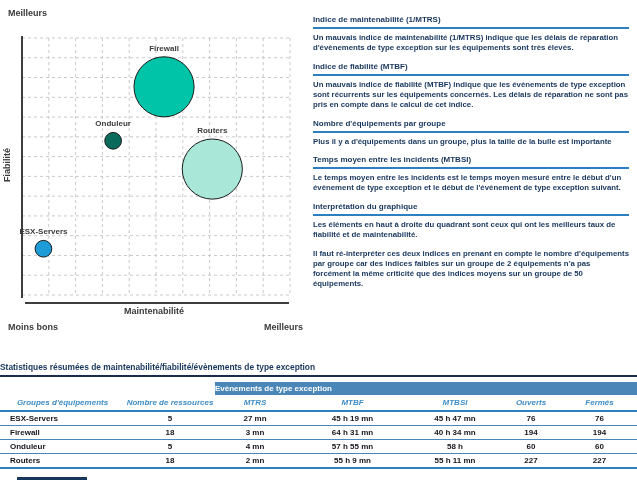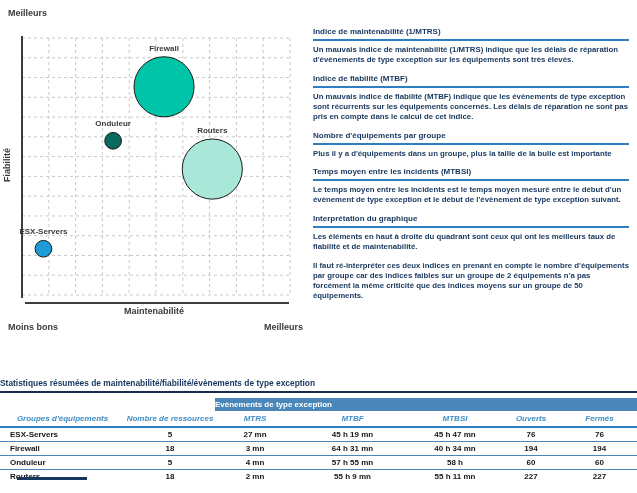--- a/index.html
+++ b/index.html
@@ -9,27 +9,27 @@
   .chart{position:absolute;left:0;top:0;width:310px;height:335px;}
   .chart text{font-family:"Liberation Sans",sans-serif;font-weight:bold;fill:#3b3b3b;}
   .corner{font-size:9px;}
   .axlabel{font-size:9px;}
   .blabel{font-size:8px;}
   #grid line{stroke:#c9c9c9;stroke-width:1;stroke-dasharray:3 3;}
   .axis{stroke:#3d3d3d;stroke-width:2;}
   
   .info{position:absolute;left:313px;top:15px;width:316px;color:#17365d;}
   .sec{margin-top:9px;}
-  .sec:first-child{margin-top:12px;}
+  .sec:first-child{margin-top:0;}
   .sec .h{font-size:8px;line-height:10px;font-weight:bold;padding-bottom:2px;
           border-bottom:2px solid #2e7fc1;}
   .sec p{font-size:7.8px;line-height:9.9px;margin:4px 0 0 0;font-weight:bold;}
   .sec p + p{margin-top:9px;}
   
-  .stats{position:absolute;left:0;top:362px;width:637px;margin-top:16px;}
+  .stats{position:absolute;left:0;top:362px;width:637px;}
   .stats-title{font-size:8.4px;font-weight:bold;color:#17365d;padding-bottom:3px;
                border-bottom:2px solid #1a2c4e;margin-bottom:5px;}
   table{width:637px;border-collapse:collapse;table-layout:fixed;}
   .band-spacer{background:#ffffff;}
   .band{background:#4a86b8;color:#ffffff;font-size:8px;font-weight:bold;
         text-align:left;height:13px;padding:0;}
   .cols th{color:#3f8dc6;font-size:8px;font-weight:bold;text-align:center;height:15px;
            padding:0;border-bottom:2px solid #2e7fc1;font-style:italic;}
   tbody td{font-size:8px;font-weight:bold;color:#14161c;text-align:center;height:13px;
            padding:0;border-bottom:1px solid #4a86b8;}

